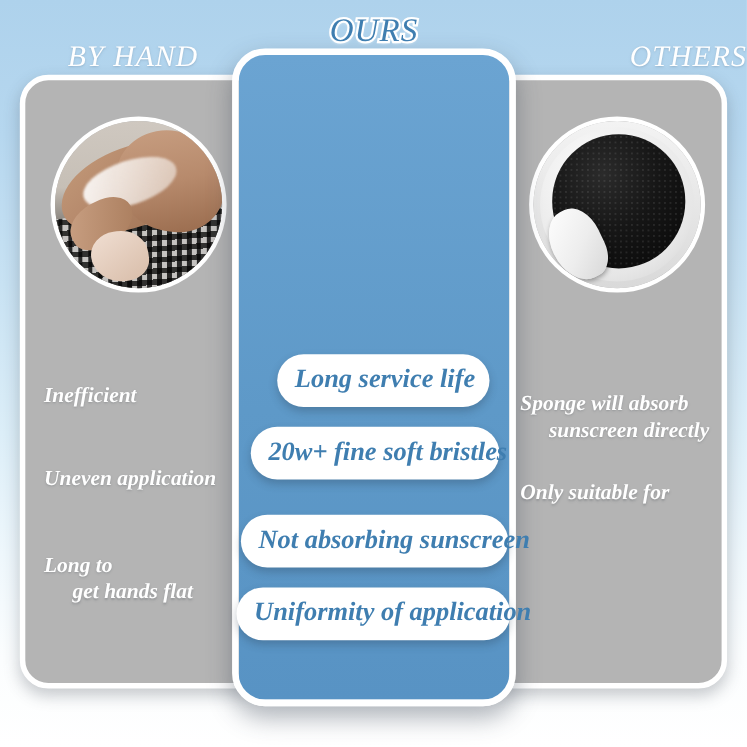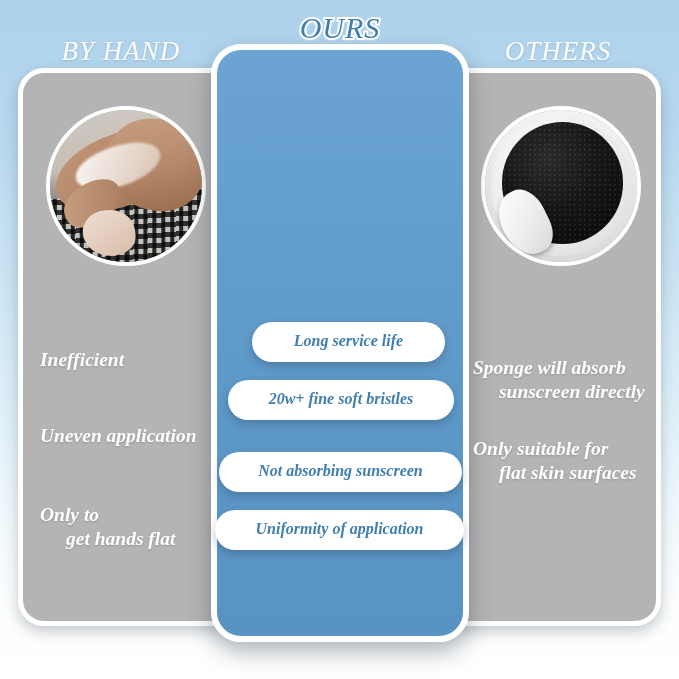--- a/index.html
+++ b/index.html
@@ -68,21 +68,21 @@
   }
   #title-byhand {
     left: 0; top: 36px; width: 242px;
     text-align: center;
     font-size: 27px;
     color: #ffffff;
     text-shadow: 0 1px 2px rgba(120,150,175,0.55);
   }
   #title-others {
     left: 437px; top: 36px; width: 242px;
-    text-align: center;
+    text-align: right;
     font-size: 27px;
     color: #ffffff;
     text-shadow: 0 1px 2px rgba(120,150,175,0.55);
   }
   #title-ours {
     left: 211px; top: 11px; width: 258px;
     text-align: center;
     font-size: 30px;
     color: #3f7eb0;
     z-index: 9;
@@ -202,21 +202,21 @@
     width: 258px;
     z-index: 7;
   }
   .pill {
     position: relative;
     background: #ffffff;
     border-radius: 999px;
     color: #3f7eb0;
     font-style: italic;
     font-weight: bold;
-    font-size: 16px;
+    font-size: 24px;
     text-align: center;
     line-height: 1;
     padding: 11px 16px 13px;
     box-sizing: border-box;
     box-shadow: 0 4px 8px rgba(40,60,80,0.30);
     white-space: nowrap;
     margin-bottom: 18px;
   }
   .pill:nth-child(1) { width: 193px; margin-left: 41px; }
   .pill:nth-child(2) { width: 226px; margin-left: 17px; }
@@ -245,21 +245,21 @@
   </div>
 
   <div class="bullets" id="bullets-left">
     <div class="bullet">
       <span class="l1">Inefficient</span>
     </div>
     <div class="bullet">
       <span class="l1">Uneven application</span>
     </div>
     <div class="bullet">
-      <span class="l1">Only to</span>
+      <span class="l1">Long to</span>
       <span class="l2">get hands flat</span>
     </div>
   </div>
 
   <div class="panel side-panel" id="panel-right"></div>
 
   <div class="col-title" id="title-others">OTHERS</div>
 
   <div class="photo" id="photo-right">
     <div class="photo-inner">
@@ -270,21 +270,20 @@
     </div>
   </div>
 
   <div class="bullets" id="bullets-right">
     <div class="bullet">
       <span class="l1">Sponge will absorb</span>
       <span class="l2">sunscreen directly</span>
     </div>
     <div class="bullet">
       <span class="l1">Only suitable for</span>
-      <span class="l2">flat skin surfaces</span>
     </div>
   </div>
 
   <div class="panel" id="panel-center"></div>
 
   <div class="col-title" id="title-ours">OURS</div>
 
   <div class="photo" id="photo-center">
     <div class="photo-inner">
       <div class="ph-c-bg"></div>

